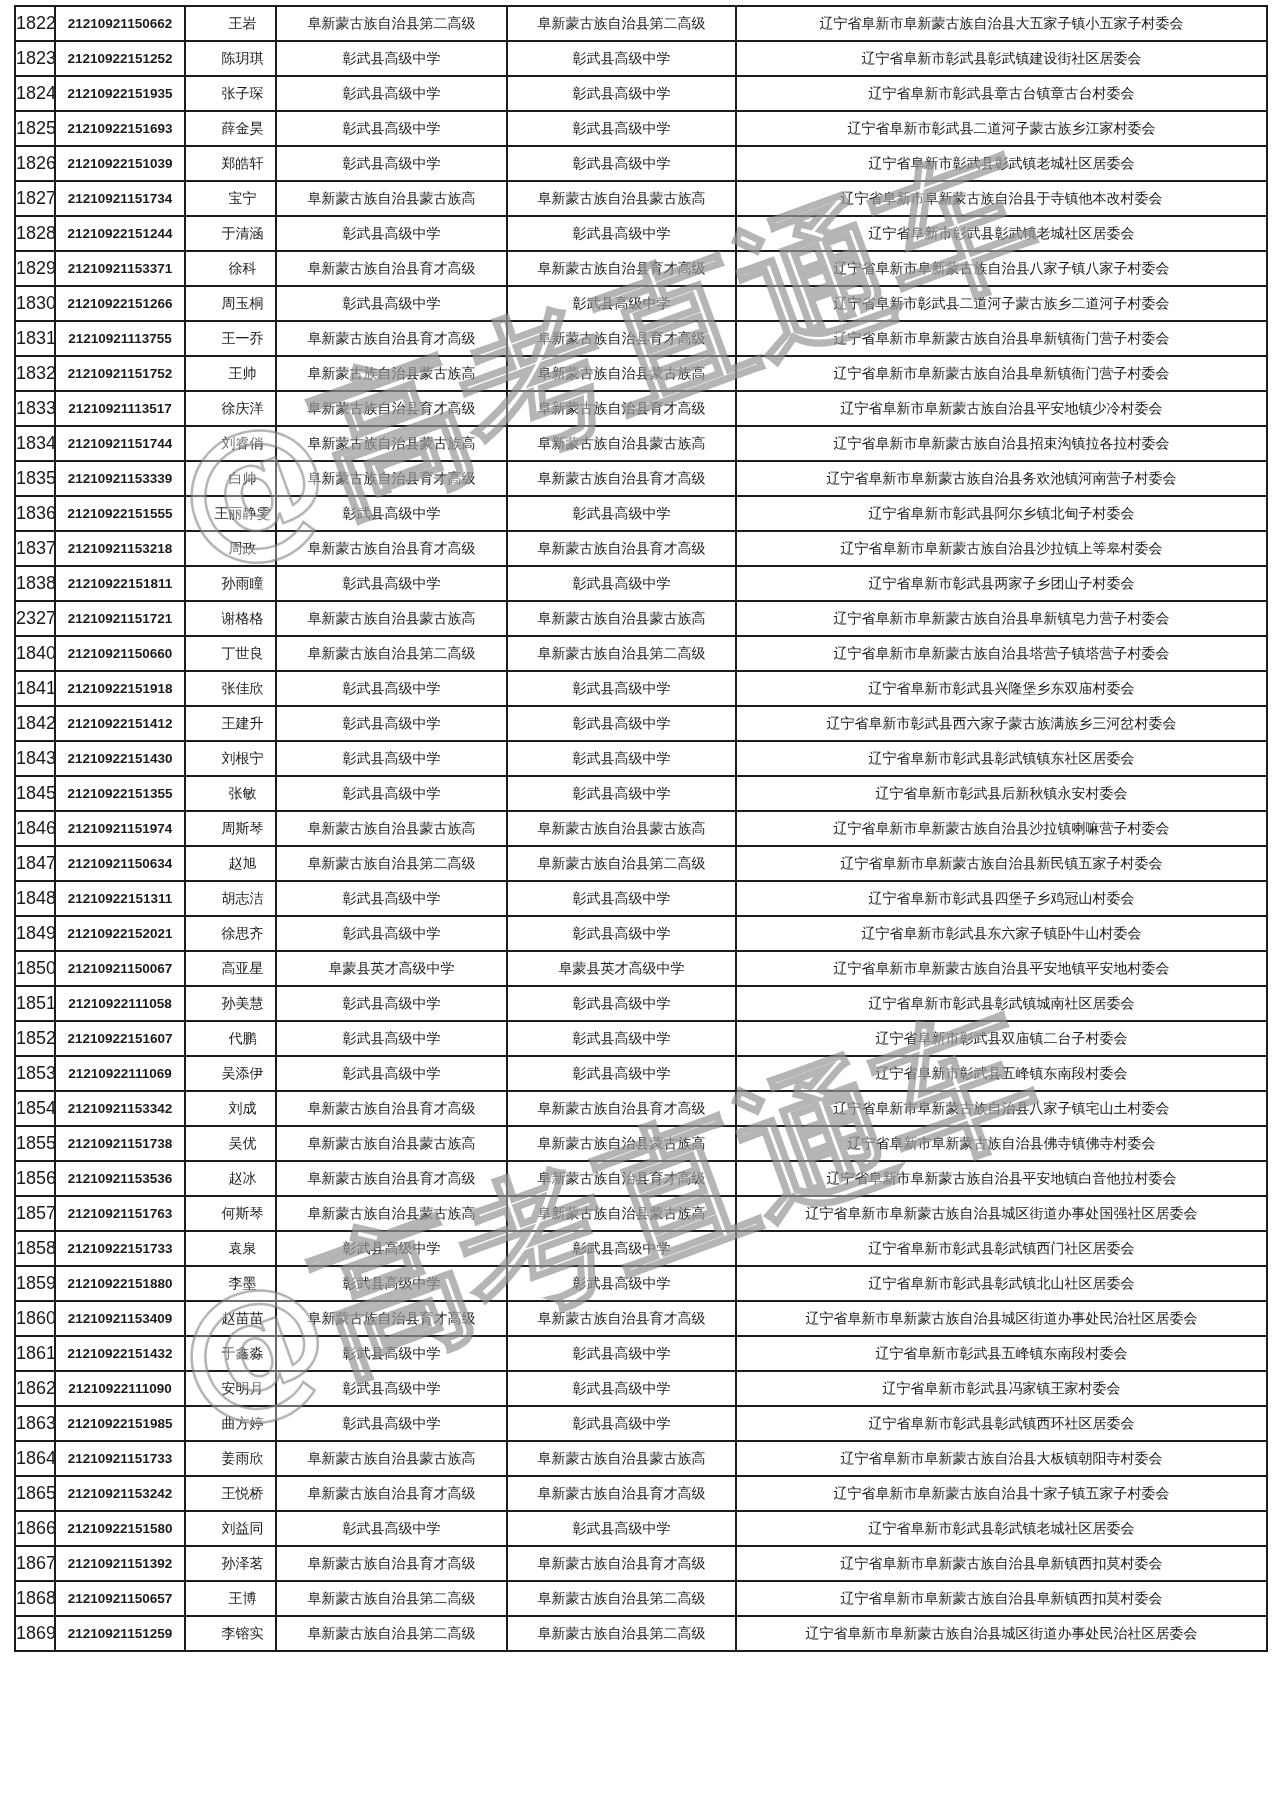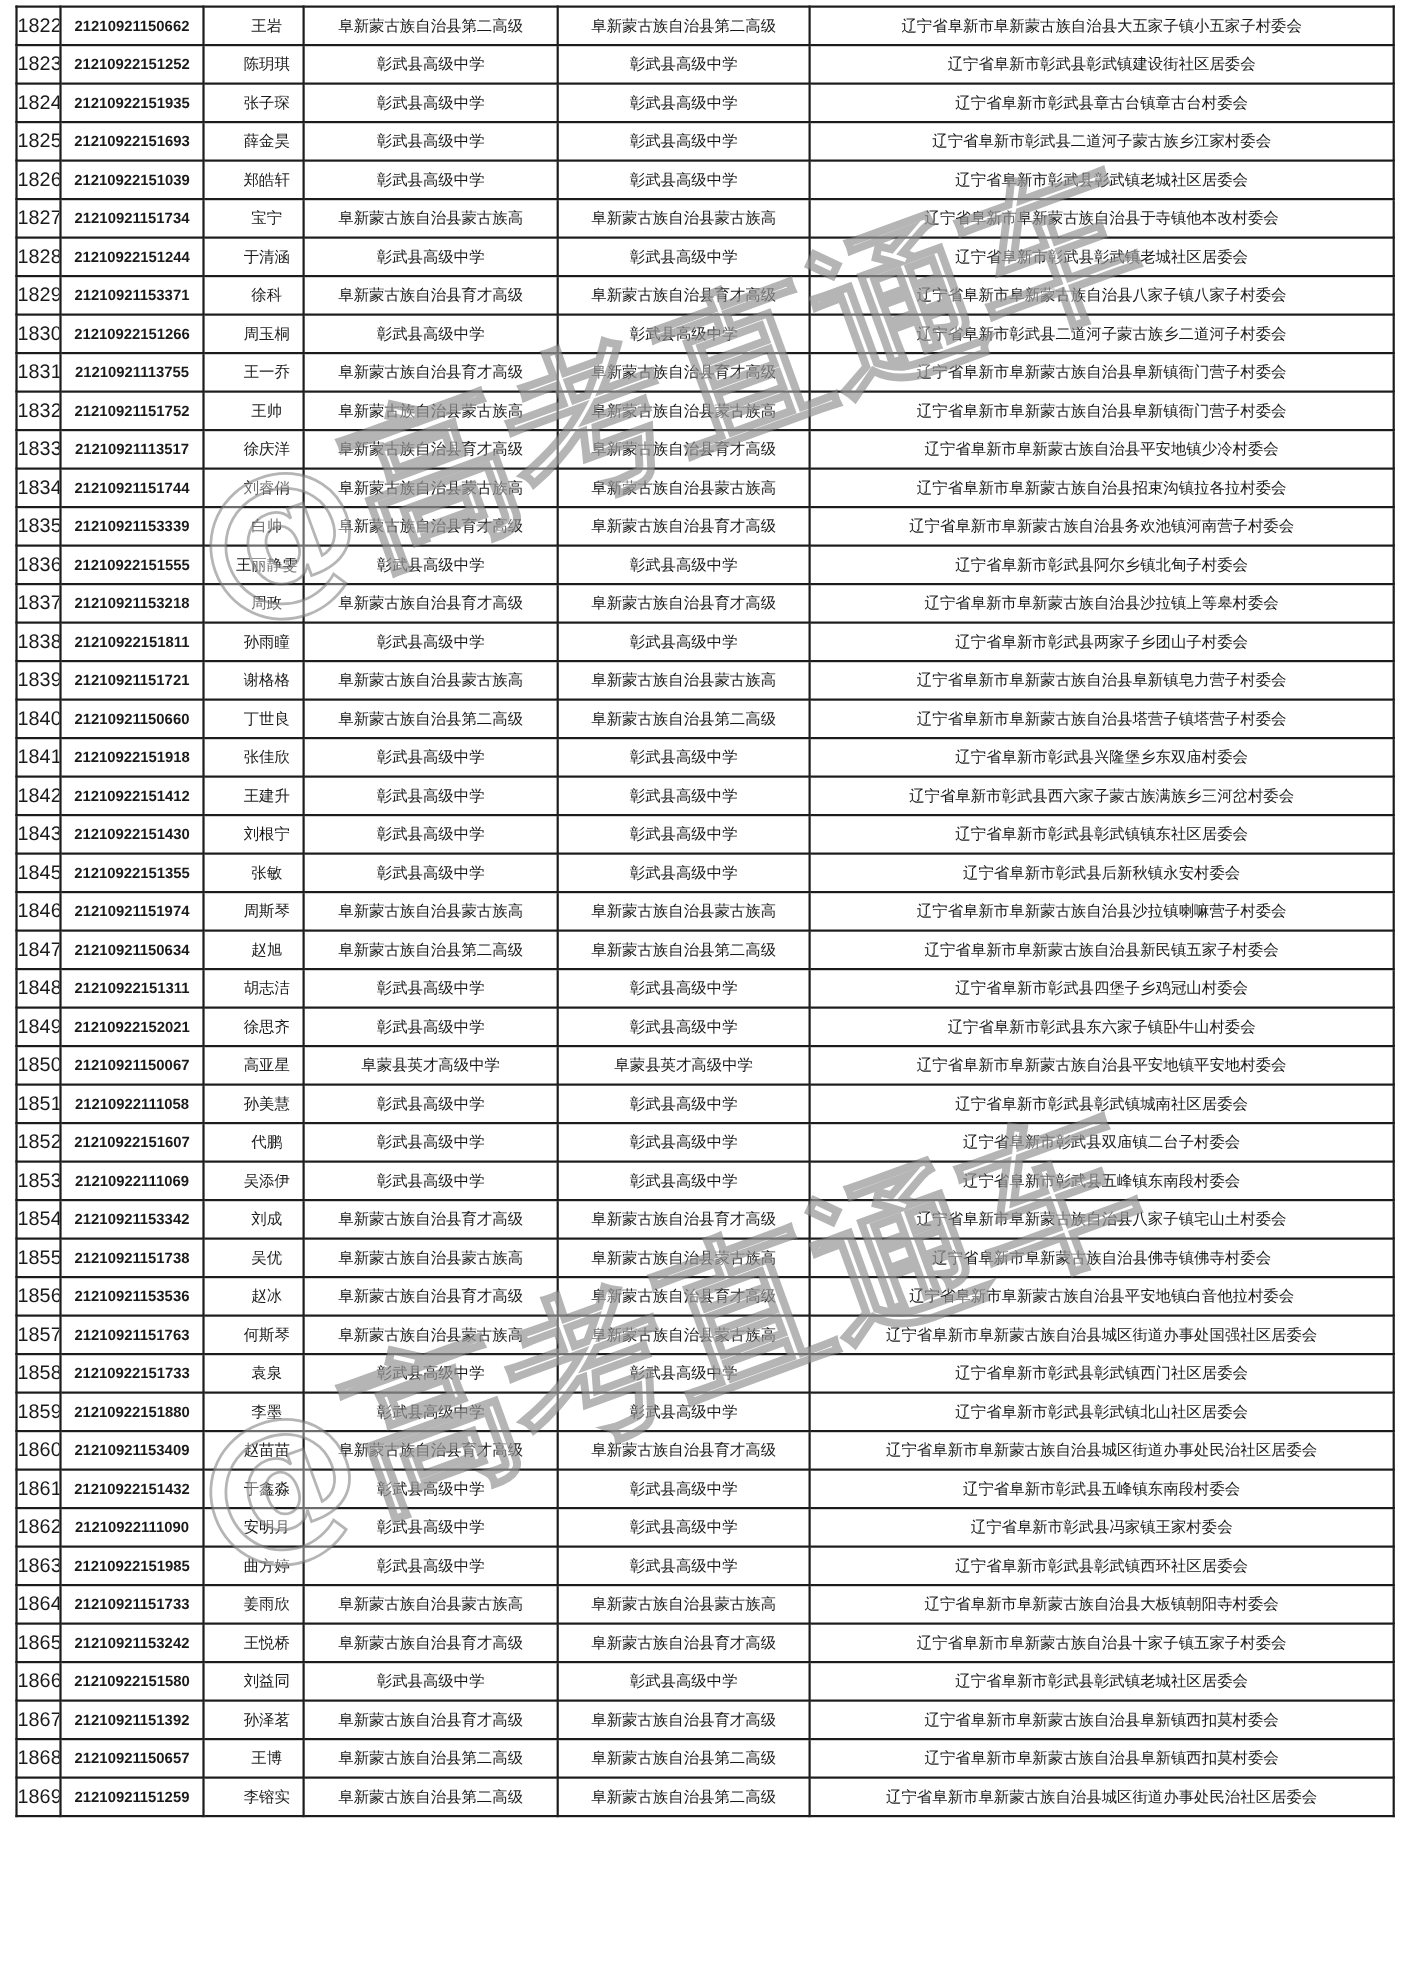--- a/index.html
+++ b/index.html
@@ -155,21 +155,21 @@
         </tr>
         <tr>
           <td class="c-no">1838</td>
           <td class="c-id">21210922151811</td>
           <td class="c-name">孙雨瞳</td>
           <td class="c-school">彰武县高级中学</td>
           <td class="c-school2">彰武县高级中学</td>
           <td class="c-addr">辽宁省阜新市彰武县两家子乡团山子村委会</td>
         </tr>
         <tr>
-          <td class="c-no">1839</td>
+          <td class="c-no">2327</td>
           <td class="c-id">21210921151721</td>
           <td class="c-name">谢格格</td>
           <td class="c-school">阜新蒙古族自治县蒙古族高</td>
           <td class="c-school2">阜新蒙古族自治县蒙古族高</td>
           <td class="c-addr">辽宁省阜新市阜新蒙古族自治县阜新镇皂力营子村委会</td>
         </tr>
         <tr>
           <td class="c-no">1840</td>
           <td class="c-id">21210921150660</td>
           <td class="c-name">丁世良</td>

